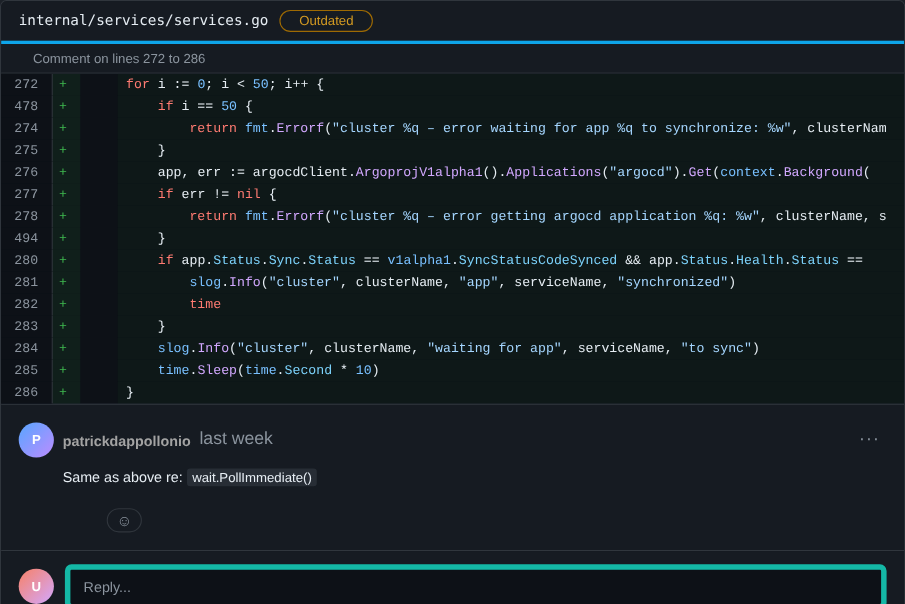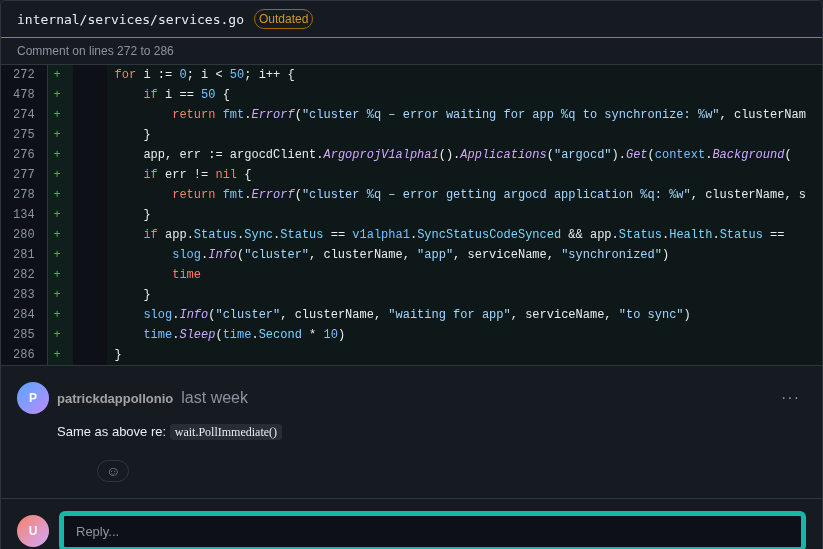--- a/index.html
+++ b/index.html
@@ -12,45 +12,45 @@
     }
     .container {
       border: 1px solid #30363d;
       border-radius: 6px;
       overflow: hidden;
       margin: 0;
     }
     
     .file-header {
       background: #161b22;
-      border-bottom: 1px solid #0ea5e9;
+      border-bottom: 3px solid #0ea5e9;
       padding: 8px 16px;
       display: flex;
       align-items: center;
       gap: 10px;
     }
     .file-path {
       font-family: 'SFMono-Regular', Consolas, monospace;
       font-size: 13px;
       color: #e6edf3;
     }
     .outdated-badge {
       background: transparent;
       border: 1px solid #9e6a03;
       color: #d29922;
       font-size: 12px;
-      padding: 2px 4px;
+      padding: 2px 17px;
       border-radius: 20px;
       font-weight: 500;
     }
     
     .lines-comment-bar {
       background: #161b22;
       border-bottom: 1px solid #30363d;
-      padding: 6px 16px;
+      padding: 6px 29px;
       font-size: 12px;
       color: #8b949e;
     }
     
     .code-block {
       background: #0d1117;
       font-family: 'SFMono-Regular', Consolas, 'Liberation Mono', monospace;
       font-size: 12px;
       line-height: 20px;
       overflow-x: auto;
@@ -78,21 +78,21 @@
     .line-content {
       padding: 0 8px;
       color: #e6edf3;
       white-space: pre;
       background: rgba(46, 160, 67, 0.05);
       flex: 1;
       margin-left: 34px;
     }
     
     .kw { color: #ff7b72; }      
-    .fn { color: #d2a8ff; font-style: italic; }      
+    .fn { color: #d2a8ff; }      
     .str { color: #a5d6ff; }     
     .num { color: #79c0ff; }      
     .var { color: #e6edf3; }      
     .type { color: #7dd3fc; }  
     .pkg { color: #79c0ff; }     
 
     
     .comment-section {
       background: #161b22;
       border-top: 1px solid #30363d;
@@ -143,21 +143,21 @@
       border-radius: 4px;
       letter-spacing: 1px;
     }
     .comment-body {
       font-size: 13px;
       color: #e6edf3;
       margin-left: 40px;
       line-height: 1.5;
     }
     .comment-code {
-      font-family: Liberation Serif, serif;
+      font-family: Liberation Sans, sans-serif;
       background: rgba(110, 118, 129, 0.2);
       padding: 1px 5px;
       border-radius: 3px;
       font-size: 12px;
     }
     .emoji-btn {
       margin-left: 40px;
       margin-top: 8px;
       background: none;
       border: 1px solid #30363d;
@@ -252,21 +252,21 @@
       <span class="line-content">    <span class="kw">if</span> <span class="var">err</span> != <span class="kw">nil</span> {</span>
     </div>
 
     <div class="code-line">
       <span class="line-num">278</span>
       <span class="line-sign">+</span>
       <span class="line-content">        <span class="kw">return</span> <span class="pkg">fmt</span>.<span class="fn">Errorf</span>(<span class="str">"cluster %q – error getting argocd application %q: %w"</span>, <span class="var">clusterName</span>, s</span>
     </div>
 
     <div class="code-line">
-      <span class="line-num">134</span>
+      <span class="line-num">494</span>
       <span class="line-sign">+</span>
       <span class="line-content">    }</span>
     </div>
 
     <div class="code-line">
       <span class="line-num">280</span>
       <span class="line-sign">+</span>
       <span class="line-content">    <span class="kw">if</span> <span class="var">app</span>.<span class="type">Status</span>.<span class="type">Sync</span>.<span class="type">Status</span> == <span class="pkg">v1alpha1</span>.<span class="type">SyncStatusCodeSynced</span> &amp;&amp; <span class="var">app</span>.<span class="type">Status</span>.<span class="type">Health</span>.<span class="type">Status</span> ==</span>
     </div>
 

